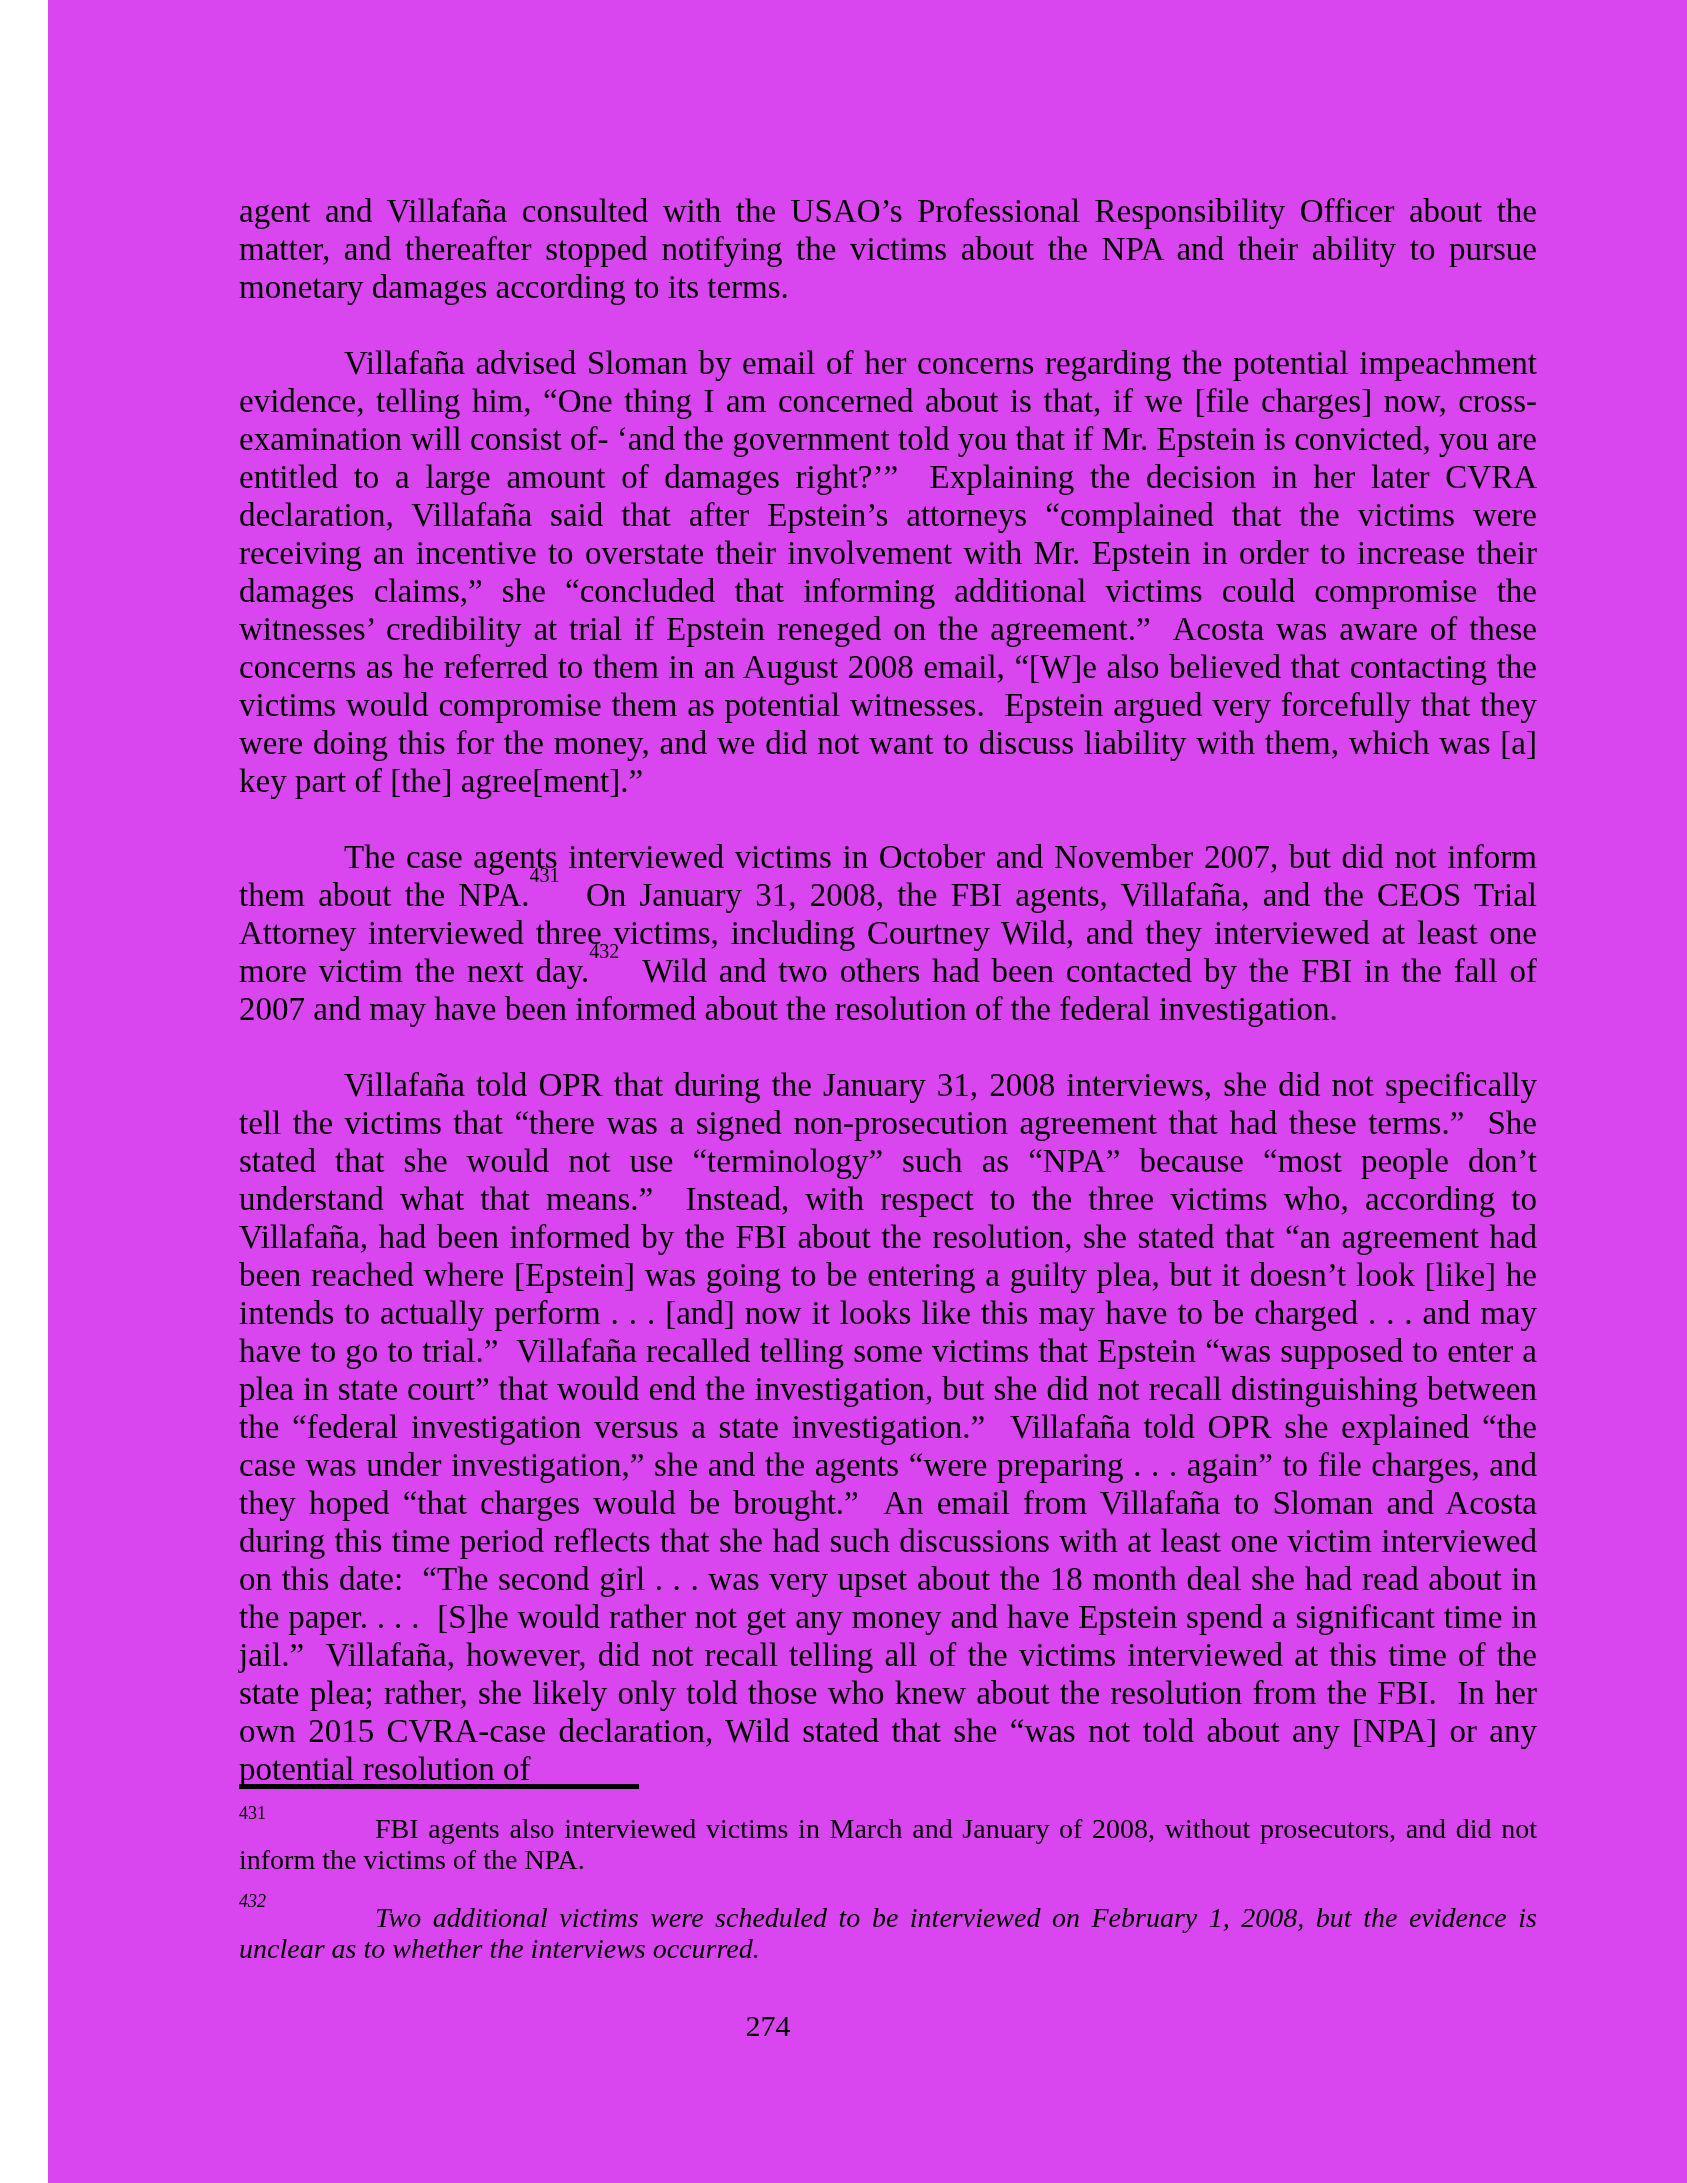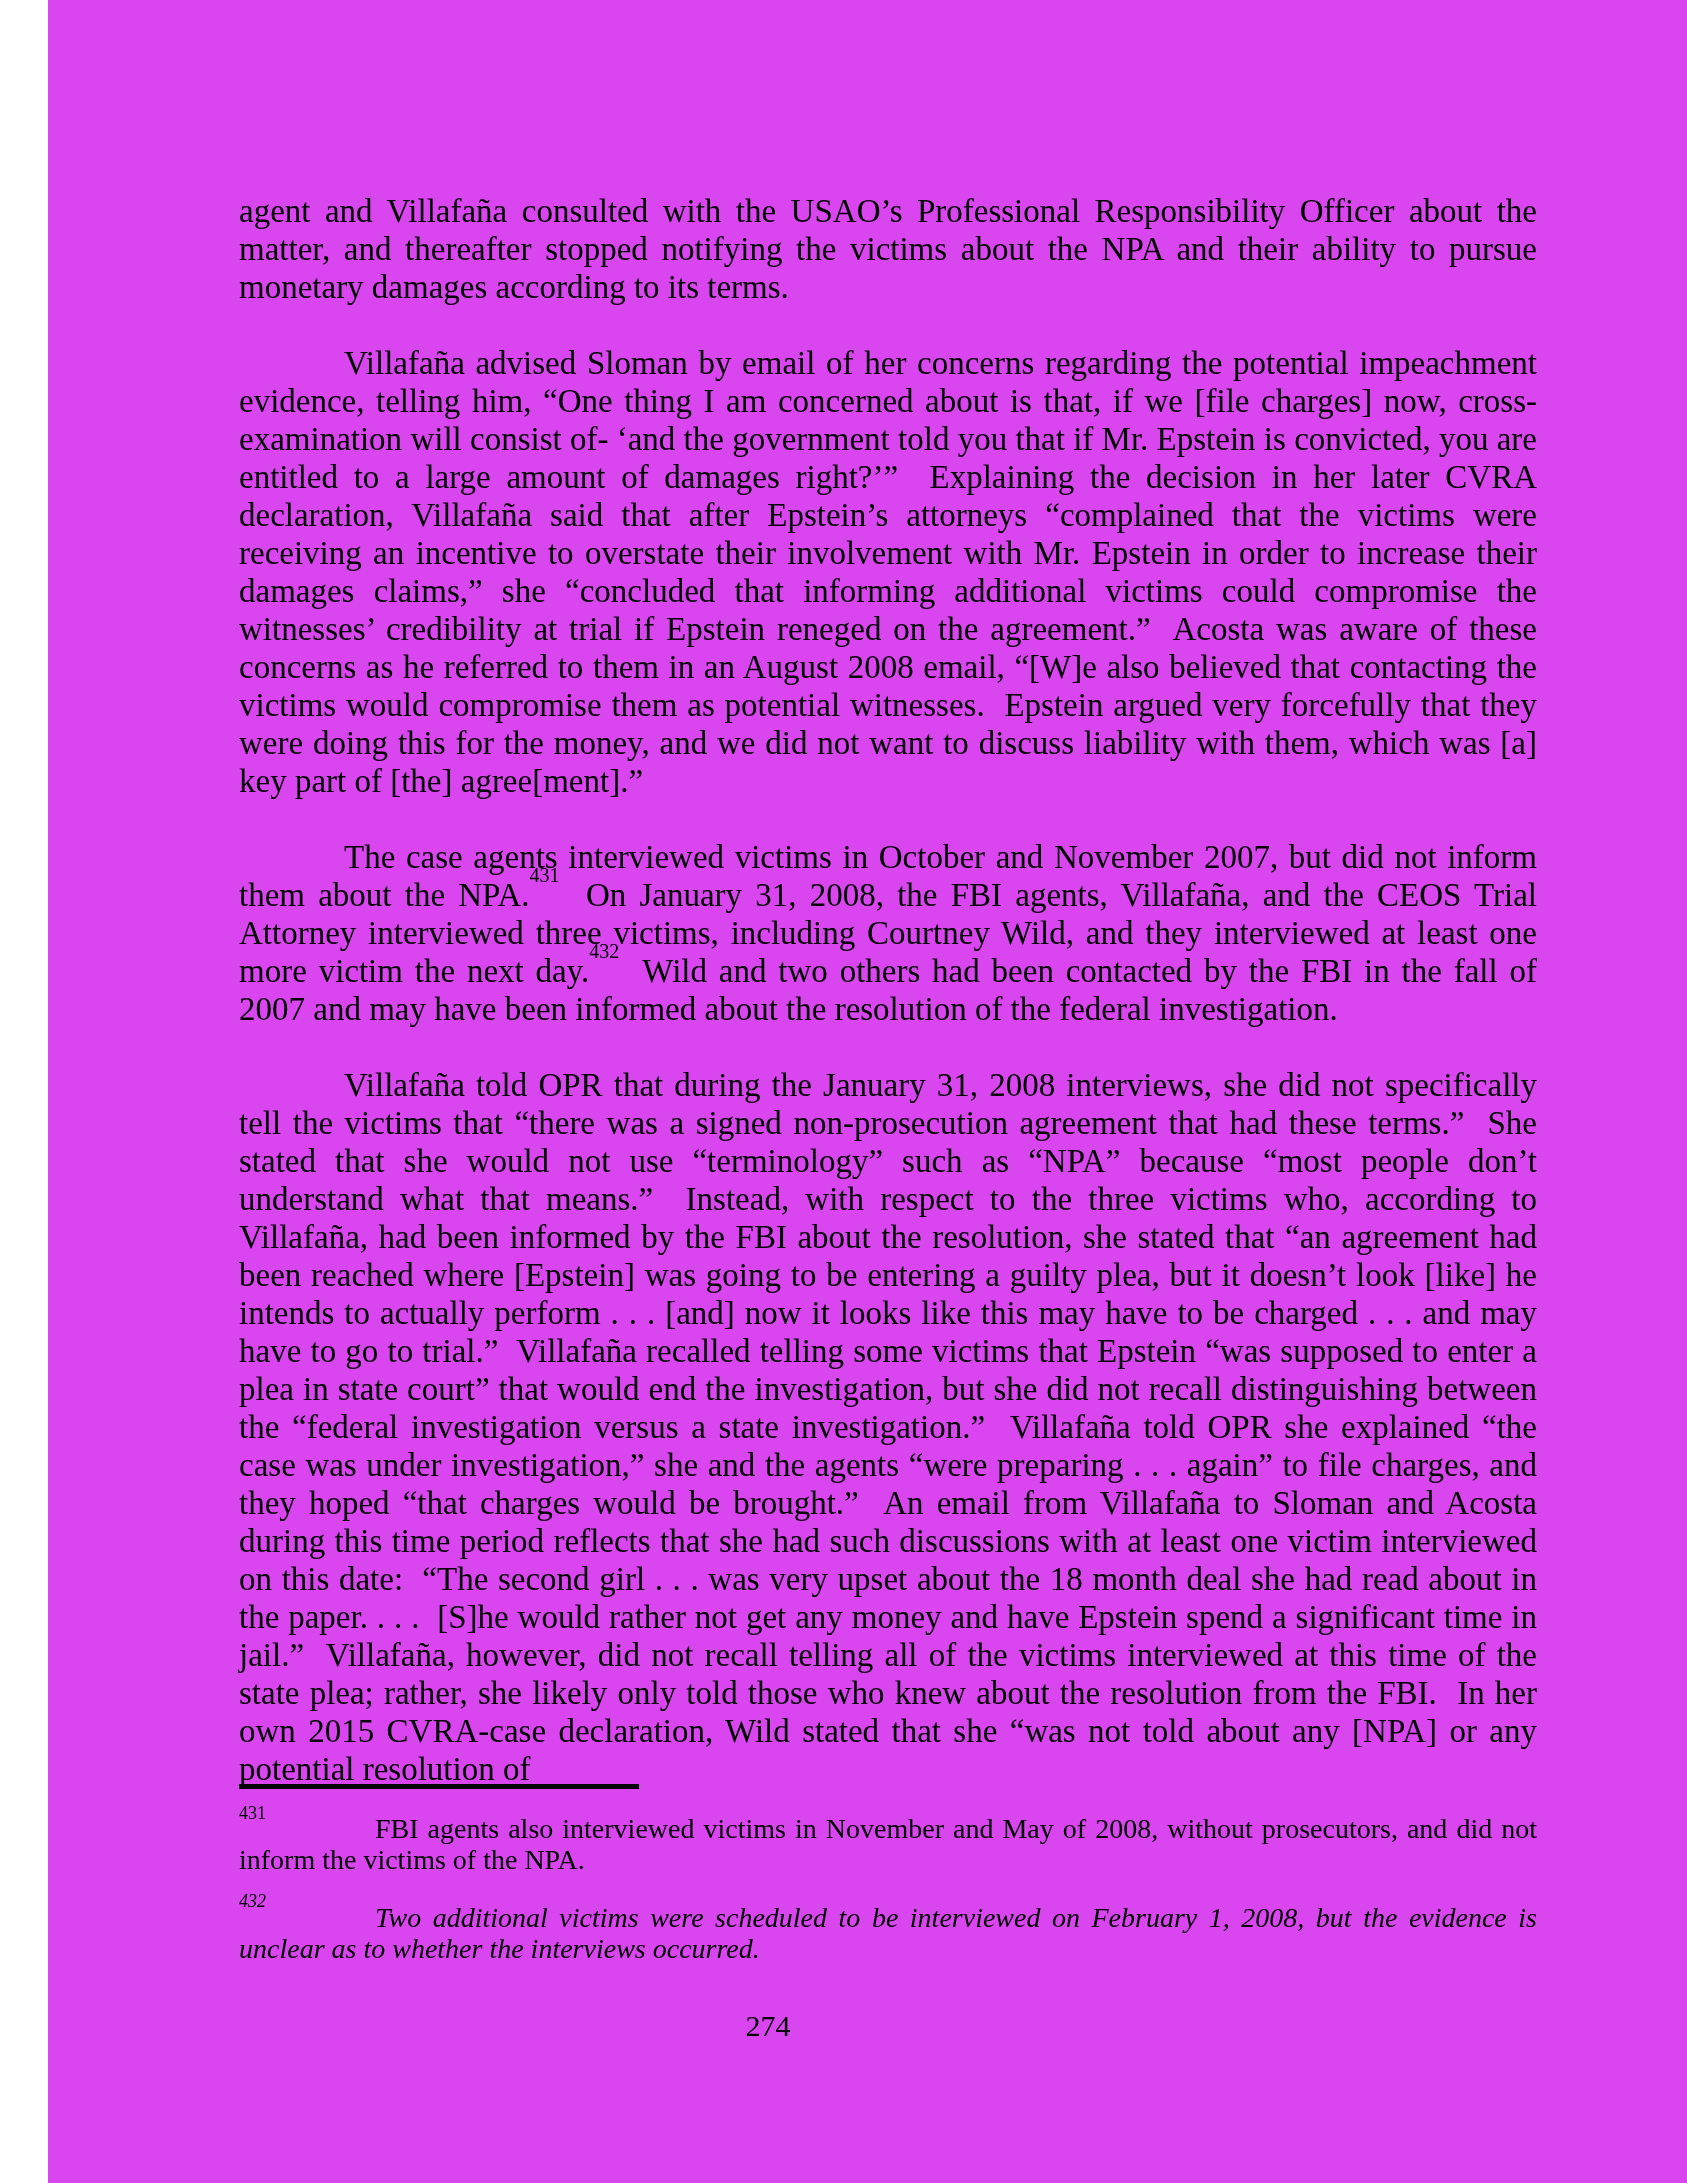--- a/index.html
+++ b/index.html
@@ -93,20 +93,20 @@
 
   <main class="content">
     <p class="para">agent and Villafaña consulted with the USAO’s Professional Responsibility Officer about the matter, and thereafter stopped notifying the victims about the NPA and their ability to pursue monetary damages according to its terms.</p>
     <p class="para indent">Villafaña advised Sloman by email of her concerns regarding the potential impeachment evidence, telling him, “One thing I am concerned about is that, if we [file charges] now, cross-examination will consist of- ‘and the government told you that if Mr. Epstein is convicted, you are entitled to a large amount of damages right?’”  Explaining the decision in her later CVRA declaration, Villafaña said that after Epstein’s attorneys “complained that the victims were receiving an incentive to overstate their involvement with Mr. Epstein in order to increase their damages claims,” she “concluded that informing additional victims could compromise the witnesses’ credibility at trial if Epstein reneged on the agreement.”  Acosta was aware of these concerns as he referred to them in an August 2008 email, “[W]e also believed that contacting the victims would compromise them as potential witnesses.  Epstein argued very forcefully that they were doing this for the money, and we did not want to discuss liability with them, which was [a] key part of [the] agree[ment].”</p>
     <p class="para indent"><span>The case agents interviewed victims in October and November 2007, but did not inform them about the NPA.</span><sup class="fnref">431</sup><span>  On January 31, 2008, the FBI agents, Villafaña, and the CEOS Trial Attorney interviewed three victims, including Courtney Wild, and they interviewed at least one more victim the next day.</span><sup class="fnref">432</sup><span>  Wild and two others had been contacted by the FBI in the fall of 2007 and may have been informed about the resolution of the federal investigation.</span></p>
     <p class="para indent">Villafaña told OPR that during the January 31, 2008 interviews, she did not specifically tell the victims that “there was a signed non-prosecution agreement that had these terms.”  She stated that she would not use “terminology” such as “NPA” because “most people don’t understand what that means.”  Instead, with respect to the three victims who, according to Villafaña, had been informed by the FBI about the resolution, she stated that “an agreement had been reached where [Epstein] was going to be entering a guilty plea, but it doesn’t look [like] he intends to actually perform . . . [and] now it looks like this may have to be charged . . . and may have to go to trial.”  Villafaña recalled telling some victims that Epstein “was supposed to enter a plea in state court” that would end the investigation, but she did not recall distinguishing between the “federal investigation versus a state investigation.”  Villafaña told OPR she explained “the case was under investigation,” she and the agents “were preparing . . . again” to file charges, and they hoped “that charges would be brought.”  An email from Villafaña to Sloman and Acosta during this time period reflects that she had such discussions with at least one victim interviewed on this date:  “The second girl . . . was very upset about the 18 month deal she had read about in the paper. . . .  [S]he would rather not get any money and have Epstein spend a significant time in jail.”  Villafaña, however, did not recall telling all of the victims interviewed at this time of the state plea; rather, she likely only told those who knew about the resolution from the FBI.  In her own 2015 CVRA-case declaration, Wild stated that she “was not told about any [NPA] or any potential resolution of</p>
   </main>
 
   <footer class="footnotes">
     <div class="fn-separator"></div>
-    <p class="footnote"><span class="fn-lead"><sup class="fn-num">431</sup></span><span class="fn-text">FBI agents also interviewed victims in November and May of 2008, without prosecutors, and did not inform the victims of the NPA.</span></p>
+    <p class="footnote"><span class="fn-lead"><sup class="fn-num">431</sup></span><span class="fn-text">FBI agents also interviewed victims in March and January of 2008, without prosecutors, and did not inform the victims of the NPA.</span></p>
     <p class="footnote"><span class="fn-lead"><sup class="fn-num">432</sup></span><span class="fn-text">Two additional victims were scheduled to be interviewed on February 1, 2008, but the evidence is unclear as to whether the interviews occurred.</span></p>
   </footer>
 
   <div class="page-number">274</div>
 
 </div>
 
 
 </body></html>

